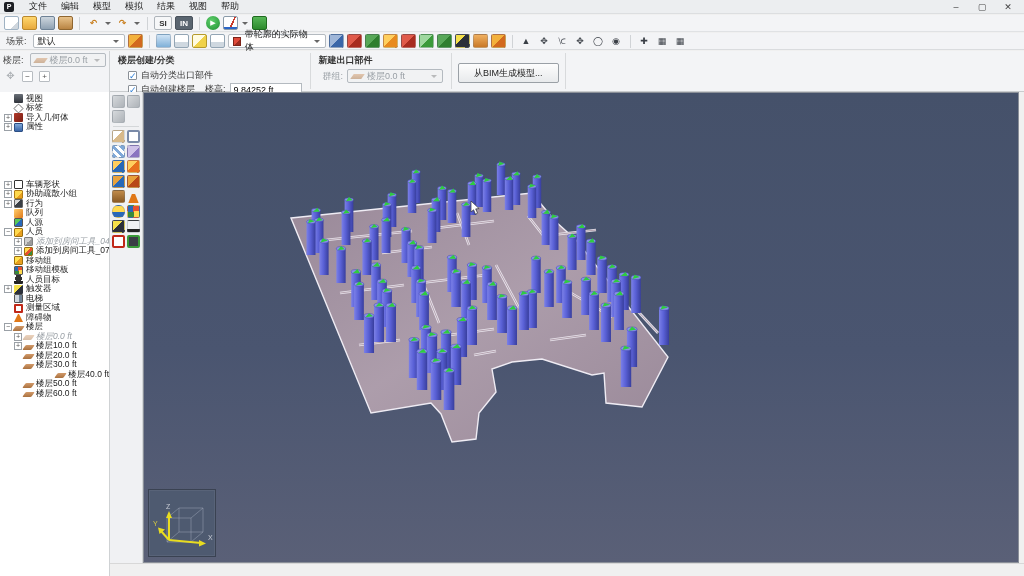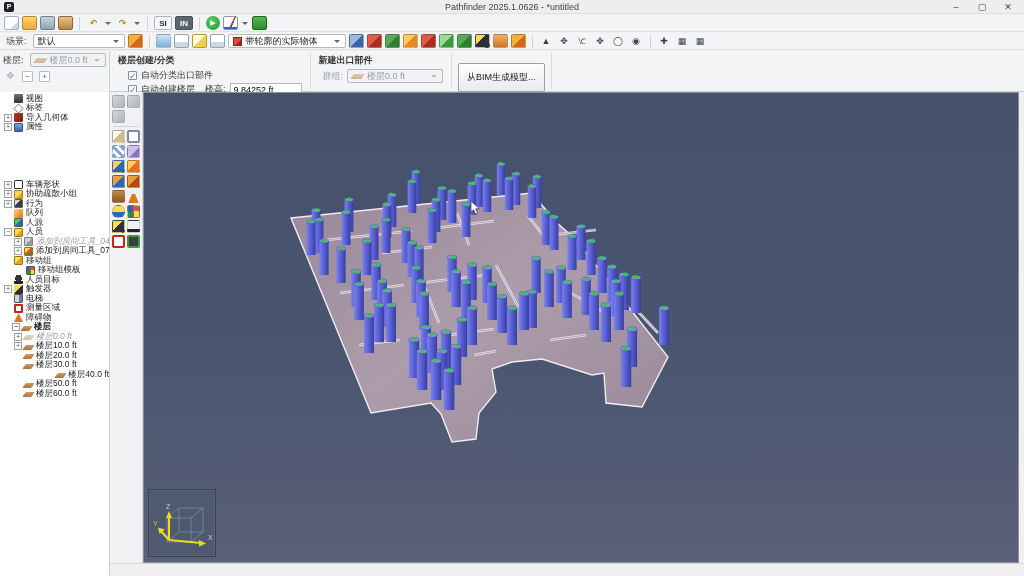--- a/index.html
+++ b/index.html
@@ -65,22 +65,22 @@
 
   
   #prop-bar { top:51px; height:41px; background:#f3f4f6; border-bottom:1px solid #c9ccce; display:flex; }
   .vsep { width:1px; background:#d8dadc; margin:2px 6px; }
   .sec-title { font-weight:bold; font-size:9px; color:#333; margin-bottom:2px; }
   .chk-row { display:flex; align-items:center; gap:4px; margin:1px 0 1px 10px; font-size:9px; color:#333; }
   .chk { width:9px; height:9px; background:#fff; border:1px solid #8a9097; border-radius:1px;
     color:#2f7fd6; font-size:9px; line-height:8px; text-align:center; font-weight:bold; }
   .field { height:13px; background:#fff; border:1px solid #b4bac0; font-size:9px; padding:0 3px; width:72px;
     font-family:"Liberation Sans","DejaVu Sans",sans-serif;}
-  .btn { height:29px; background:linear-gradient(180deg,#fdfdfd,#e8eaec); border:1px solid #9aa0a6;
-    border-radius:2px; font-size:9px; padding:0 8px; color:#222; }
+  .btn { height:20px; background:linear-gradient(180deg,#fdfdfd,#e8eaec); border:1px solid #9aa0a6;
+    border-radius:2px; font-size:9px; padding:0 15px; color:#222; }
   .floor-ico { width:11px; height:5px; background:linear-gradient(180deg,#d29a6a,#a9713f); transform:skewX(-35deg); }
   .floor-ico.gray { opacity:.5; }
 
   
   #left-floor-box { position:absolute; top:51px; left:0; width:110px; height:41px; background:#f3f4f6;
     border-right:1px solid #cfd2d4; padding:2px 3px; }
   #tree-mini-toolbar { display:flex; gap:6px; margin-top:4px; align-items:center; padding-left:2px;}
   .mini-ico { width:11px; height:11px; border:1px solid #b7bcc1; background:#fff; color:#555; font-size:8px;
     line-height:9px; text-align:center; border-radius:1px;}
   .mini-ico.moveg { border:none; background:none; color:#b0b4b8; font-size:10px; }
@@ -149,21 +149,21 @@
   #gizmo { position:absolute; left:4px; bottom:5px; width:68px; height:68px;
     background:#4e5a70; border:1px solid #3a4252; box-shadow:inset 0 0 0 1px rgba(255,255,255,.06); }
   #statusbar { position:absolute; left:110px; right:0; bottom:0; height:13px; background:#f0f0f0;
     border-top:1px solid #d8d8d8; }
 </style>
 </head>
 <body>
 
 <div class="bar" id="titlebar">
   <div id="app-logo">P</div>
-  <div id="title-text">Pathfinder 2025.1.0626 - *untitled</div>
+  <div id="menu-root"><span class="menu-item">文件</span><span class="menu-item">编辑</span><span class="menu-item">模型</span><span class="menu-item">模拟</span><span class="menu-item">结果</span><span class="menu-item">视图</span><span class="menu-item">帮助</span></div>
   <div id="win-controls">
     <span class="win-btn">–</span>
     <span class="win-btn">▢</span>
     <span class="win-btn">✕</span>
   </div>
 </div>
 
 <div class="bar" id="toolbar-file">
     <div class="tbi tb-new-file-icon"></div>
     <div class="tbi tb-open-icon"></div>
@@ -193,21 +193,21 @@
   <span id="sg-a" style="display: inline-flex; gap: 3px;">
       <div class="ci c1"></div>
     </span>
     <span class="tsep"></span>
     <span id="sg-b" style="display: inline-flex; gap: 3px;">
       <div class="ci c2"></div>
       <div class="ci c3"></div>
       <div class="ci c4"></div>
       <div class="ci c3"></div>
     </span>
-  <div class="dd" style="width:118px">
+  <div class="dd" style="width:98px">
     <span class="mini-cube"></span>
     <span>带轮廓的实际物体</span>
       <span class="caret"></span>
   </div>
   <span id="sg-c" style="display: inline-flex; gap: 3px;">
       <div class="ci c12"></div>
       <div class="ci c6"></div>
       <div class="ci c5"></div>
       <div class="ci c10"></div>
       <div class="ci c6"></div>
@@ -343,21 +343,21 @@
     <div class="tree-row" style="padding-left: 14px;">
       <span class="texp">+</span>
       <span class="ti ti-room2"></span>
       <span>添加到房间工具_07</span>
     </div>
     <div class="tree-row" style="padding-left: 4px; text-align: center;">
       <span class="texp none"></span>
       <span class="ti ti-mg"></span>
       <span>移动组</span>
     </div>
-    <div class="tree-row" style="padding-left: 16px;">
+    <div class="tree-row" style="padding-left: 4px;">
       <span class="texp none"></span>
       <span class="ti ti-mgt"></span>
       <span>移动组模板</span>
     </div>
     <div class="tree-row" style="padding-left: 4px;">
       <span class="texp none"></span>
       <span class="ti ti-tgt"></span>
       <span>人员目标</span>
     </div>
     <div class="tree-row" style="padding-left: 4px;">
@@ -373,21 +373,21 @@
     <div class="tree-row" style="padding-left: 4px;">
       <span class="texp none"></span>
       <span class="ti ti-meas"></span>
       <span>测量区域</span>
     </div>
     <div class="tree-row" style="padding-left: 4px;">
       <span class="texp none"></span>
       <span class="ti ti-obs"></span>
       <span>障碍物</span>
     </div>
-    <div class="tree-row" style="padding-left: 12px; font-weight: bold;">
+    <div class="tree-row" style="padding-left: 4px;">
       <span class="texp">−</span>
       <span class="ti ti-floors"></span>
       <span>楼层</span>
     </div>
     <div class="tree-row muted" style="padding-left: 14px;">
       <span class="texp">+</span>
       <span class="ti ti-floor dim"></span>
       <span>楼层0.0 ft</span>
     </div>
     <div class="tree-row" style="padding-left: 14px;">

